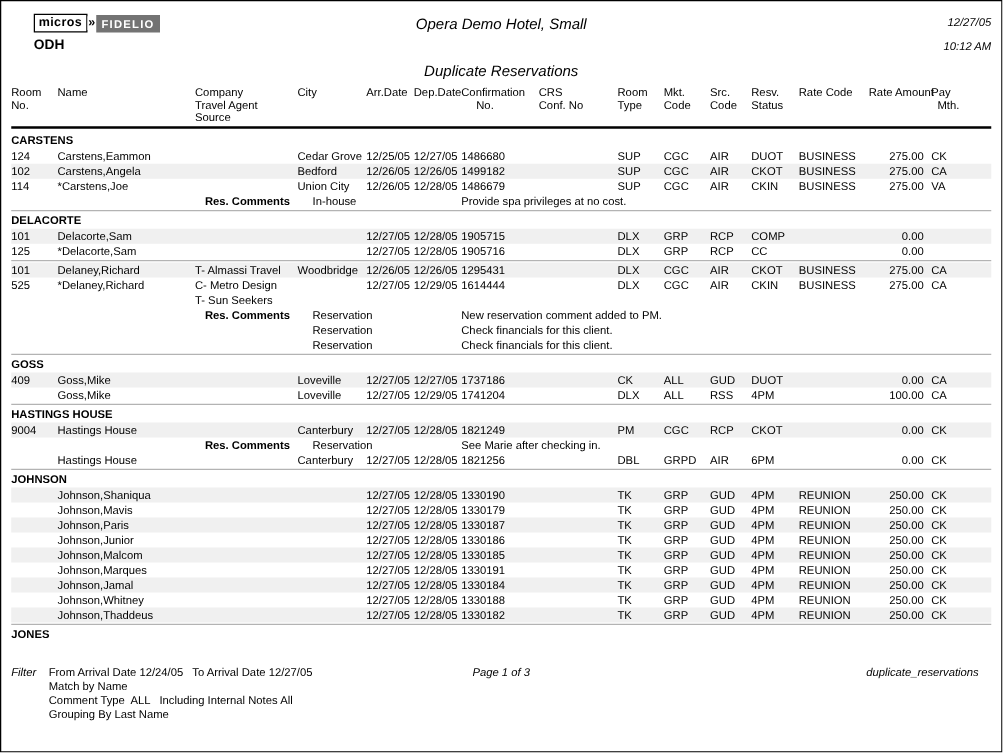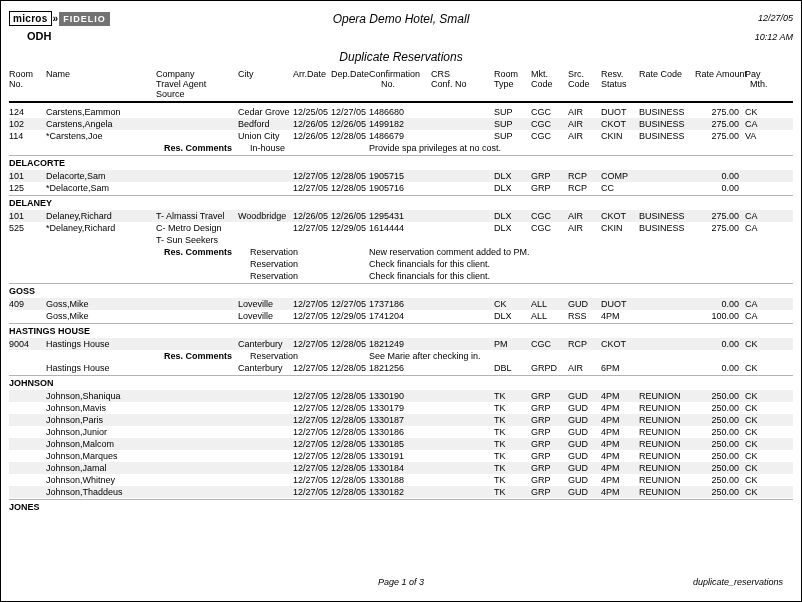--- a/index.html
+++ b/index.html
@@ -12,21 +12,21 @@
     background: #fff;
     padding: 8px 8px 6px 8px;
     position: relative;
     display: flex; flex-direction: column;
     overflow: hidden;
   }
 
   
   .rpt-head { margin-bottom: 4px; }
   .head-row { display: grid; grid-template-columns: 180px 1fr 180px; align-items: start; }
-  .logo { display: inline-flex; align-items: center; font-weight: bold; font-size: 10px; margin-top: 2px; }
+  .logo { display: inline-flex; align-items: center; font-weight: bold; font-size: 10px; margin-left: 18px; margin-top: 2px; }
   .lg-micros { border: 1px solid #000; padding: 1px 3px; background: #fff; color: #000; letter-spacing: .3px; }
   .lg-arrow { background: #fff; color: #000; padding: 0 1px; font-weight: bold; }
   .lg-fidelio { background: #737373; color: #fff; padding: 2px 4px; font-size: 9px; letter-spacing: 1px; }
   .hotel-title { text-align: center; font-style: italic; font-size: 12px; padding-top: 3px; }
   .head-date { text-align: right; font-style: italic; font-size: 9px; padding-top: 4px; }
   .prop-code { font-weight: bold; font-size: 11px; margin-left: 18px; margin-top: 4px; }
   .head-time { text-align: right; font-style: italic; font-size: 9px; margin-top: 6px; }
   .report-title { text-align: center; font-weight: normal; font-style: italic; font-size: 12px; margin-top: 8px; margin-bottom: 1px; }
 
   
@@ -144,20 +144,21 @@
       </div>
     <div class="hc hc-pay">
         <span>Pay</span>
         <span class="indent2">Mth.</span>
       </div>
   </div>
   <div class="thick-rule"></div>
 
   <div id="report-body">
       <div class="group">
+        <div class="group-header">CARSTENS</div>
         <div class="row grid15">
           <div class="c c-room">124</div>
           <div class="c c-name">Carstens,Eammon</div>
           <div class="c c-company"></div>
           <div class="c c-city">Cedar Grove</div>
           <div class="c c-arr">12/25/05</div>
           <div class="c c-dep">12/27/05</div>
           <div class="c c-conf">1486680</div>
           <div class="c c-crs"></div>
           <div class="c c-rtype">SUP</div>
@@ -239,21 +240,20 @@
           <div class="c c-rtype">DLX</div>
           <div class="c c-mkt">GRP</div>
           <div class="c c-src">RCP</div>
           <div class="c c-resv">CC</div>
           <div class="c c-rate"></div>
           <div class="c c-amount">0.00</div>
           <div class="c c-pay"></div>
         </div>
       </div>
       <div class="group">
-        <div class="group-header">DELANEY</div>
         <div class="row grid15 shade">
           <div class="c c-room">101</div>
           <div class="c c-name">Delaney,Richard</div>
           <div class="c c-company">
             <div class="cline">T- Almassi Travel</div>
           </div>
           <div class="c c-city">Woodbridge</div>
           <div class="c c-arr">12/26/05</div>
           <div class="c c-dep">12/26/05</div>
           <div class="c c-conf">1295431</div>
@@ -536,17 +536,26 @@
           <div class="c c-amount">250.00</div>
           <div class="c c-pay">CK</div>
         </div>
       </div>
       <div class="group">
         <div class="group-header">JONES</div>
       </div>
     </div>
 
   <div class="footer">
+    <div class="f-left">
+      <span class="f-label">Filter</span>
+      <div class="f-lines" id="filter-lines">
+          <div class="f-line">From Arrival Date 12/24/05   To Arrival Date 12/27/05</div>
+          <div class="f-line">Match by Name</div>
+          <div class="f-line">Comment Type  ALL   Including Internal Notes All</div>
+          <div class="f-line">Grouping By Last Name</div>
+        </div>
+    </div>
     <div class="f-center">Page 1 of 3</div>
     <div class="f-right">duplicate_reservations</div>
   </div>
 
 </div>
 
 </body></html>

